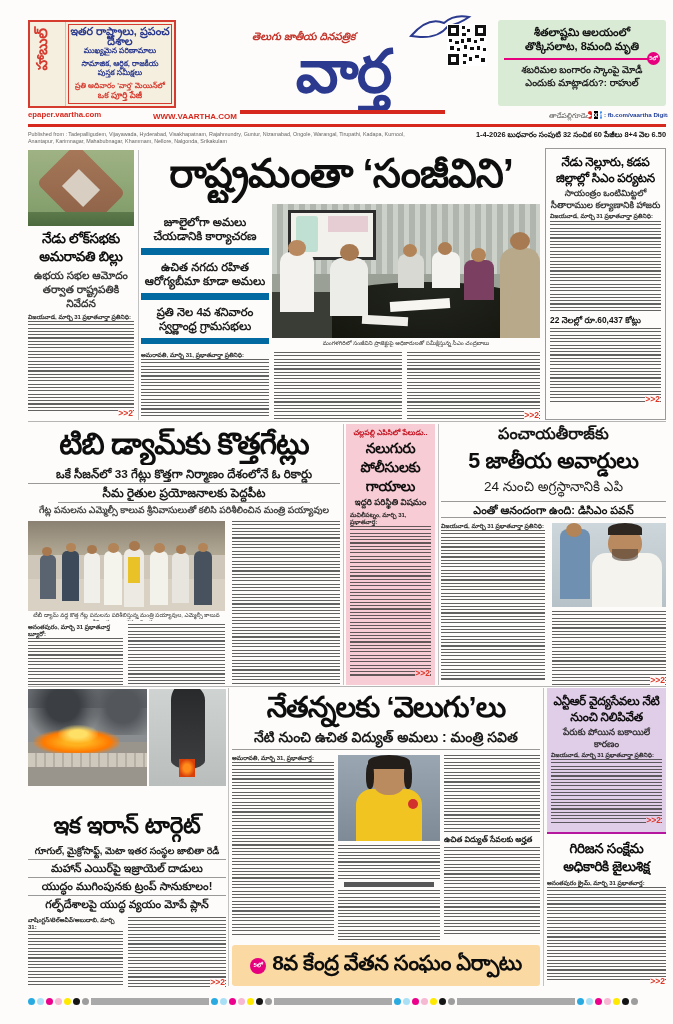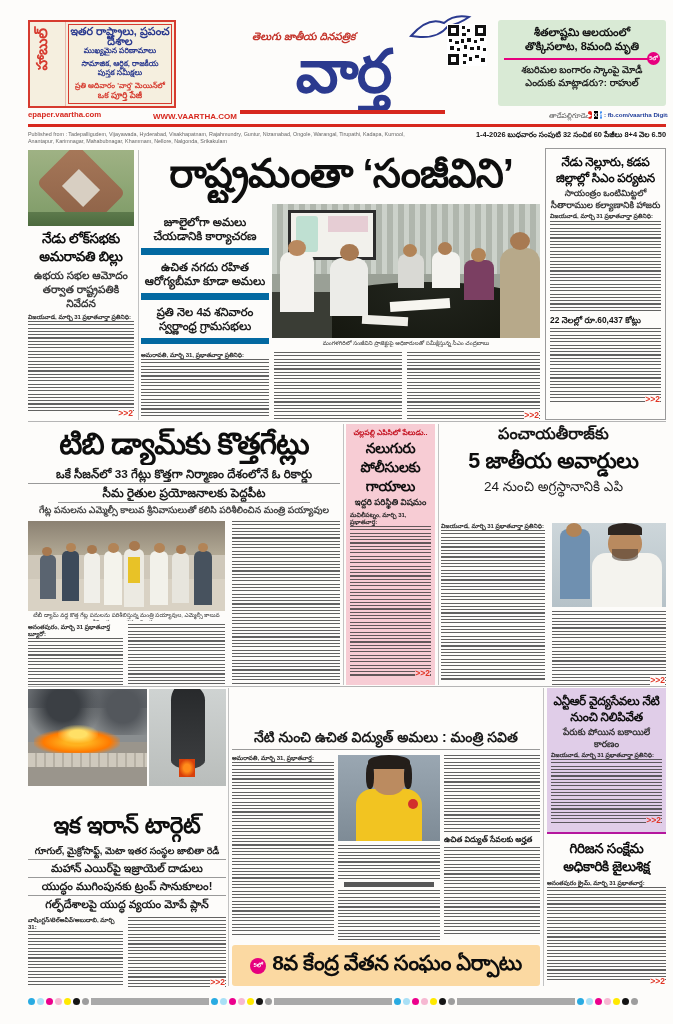--- a/index.html
+++ b/index.html
@@ -230,20 +230,21 @@
       <div class="sim" style="height:152px"></div>
       <span class="jump">&gt;&gt;2</span>
     </div>
   </div>
 
   <div class="vrule" style="left:438px;top:424px;height:261px"></div>
 
   <div class="abs ctr" style="left:441px;top:425px;width:225px;height:22px;font-size:16px;font-weight:700;color:#161616">పంచాయతీరాజ్‌కు</div>
   <div class="abs hd ctr" style="left:441px;top:447px;width:225px;height:30px;font-size:21.5px;line-height:29px">5 జాతీయ అవార్డులు</div>
   <div class="abs ctr" style="left:441px;top:479px;width:225px;height:19px;font-size:13.5px;font-weight:400;color:#1a1a1a">24 నుంచి అగ్రస్థానానికి ఎపి</div>
+  <div class="abs ctr" style="left:441px;top:501px;width:225px;height:17px;font-size:11px;font-weight:800;color:#111;border-top:1px solid #999;border-bottom:1px solid #999;line-height:16px">ఎంతో ఆనందంగా ఉంది: డిసిఎం పవన్</div>
   <div class="bodycol" style="left:441px;top:523px;width:104px;height:162px;background:#fdfcfa">
     <span class="dl">విజయవాడ, మార్చి 31 ప్రభాతవార్తా ప్రతినిధి:</span>
     <div class="sim" style="height:150px"></div>
   </div>
   <div class="photo" style="left:552px;top:523px;width:114px;height:84px;background:linear-gradient(#cdd6da,#b6c2c8)">
     <div style="position:absolute;left:8px;top:6px;width:30px;height:70px;background:#6f90b0;border-radius:8px 8px 0 0"></div>
     <div style="position:absolute;left:14px;top:0;width:16px;height:14px;background:#b28457;border-radius:50%"></div>
     <div style="position:absolute;left:40px;top:30px;width:70px;height:54px;background:#f4f3ee;border-radius:14px 14px 0 0"></div>
     <div style="position:absolute;left:56px;top:4px;width:34px;height:32px;background:#b98a5f;border-radius:50% 50% 46% 46%"></div>
     <div style="position:absolute;left:56px;top:0;width:34px;height:12px;background:#2d2621;border-radius:50% 50% 0 0"></div>
@@ -277,20 +278,21 @@
   <div class="abs ctr" style="left:28px;top:898px;width:198px;height:16px;font-size:11px;font-weight:700;color:#1c1c1c">గల్ఫ్‌దేశాలపై యుద్ధ వ్యయం మోపే ప్లాన్</div>
   <div class="bodycol" style="left:28px;top:917px;width:95px;height:70px;background:#fdfcfa">
     <span class="dl">వాషింగ్టన్/టెల్అవీవ్/అబుదాబి, మార్చి 31:</span>
     <div class="sim" style="height:56px"></div>
   </div>
   <div class="bodycol" style="left:128px;top:917px;width:98px;height:70px;background:#fdfcfa">
     <div class="sim" style="height:70px"></div>
     <span class="jump">&gt;&gt;2</span>
   </div>
 
+  <div class="abs hd ctr" style="left:232px;top:688px;width:308px;height:40px;font-size:29px;line-height:39px;letter-spacing:-1px">నేతన్నలకు ‘వెలుగు’లు</div>
   <div class="abs ctr" style="left:232px;top:729px;width:308px;height:21px;font-size:14px;font-weight:700;color:#1a1a1a;border-bottom:1px solid #999">నేటి నుంచి ఉచిత విద్యుత్ అమలు : మంత్రి సవిత</div>
   <div class="bodycol" style="left:232px;top:755px;width:102px;height:185px;background:#fdfcfa">
     <span class="dl">అమరావతి, మార్చి 31, ప్రభాతవార్త:</span>
     <div class="sim" style="height:174px"></div>
   </div>
   <div class="photo" style="left:338px;top:755px;width:102px;height:86px;background:linear-gradient(#9aa7b2,#7e8b96)">
     <div style="position:absolute;left:18px;top:34px;width:66px;height:52px;background:#f2c421;border-radius:16px 16px 0 0"></div>
     <div style="position:absolute;left:34px;top:6px;width:34px;height:34px;background:#bb8b60;border-radius:50% 50% 45% 45%"></div>
     <div style="position:absolute;left:30px;top:0;width:42px;height:14px;background:#241e1a;border-radius:50% 50% 0 0"></div>
     <div style="position:absolute;left:28px;top:8px;width:8px;height:26px;background:#241e1a;border-radius:40%"></div>

